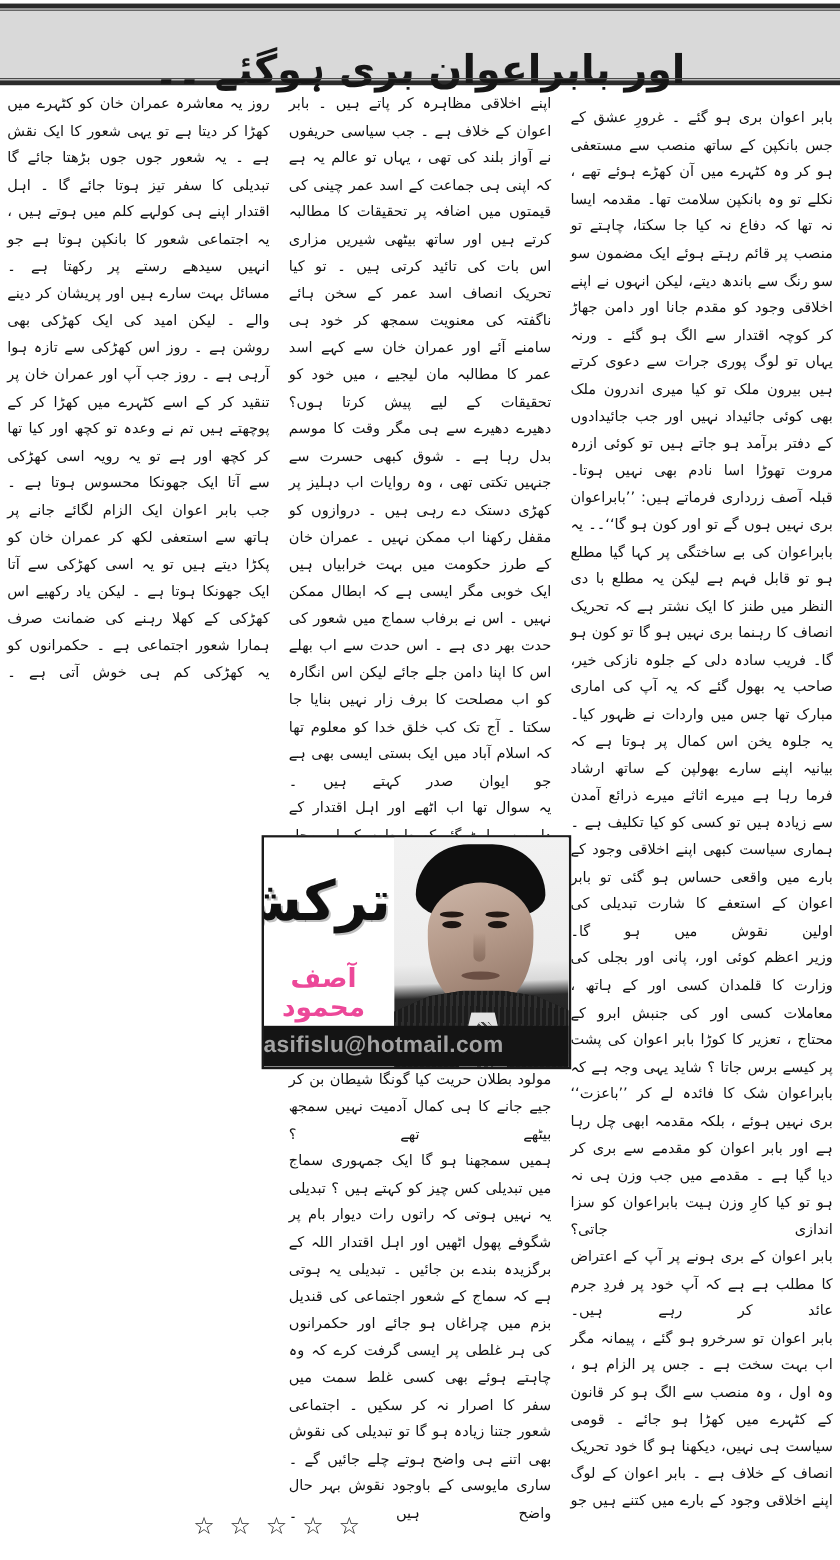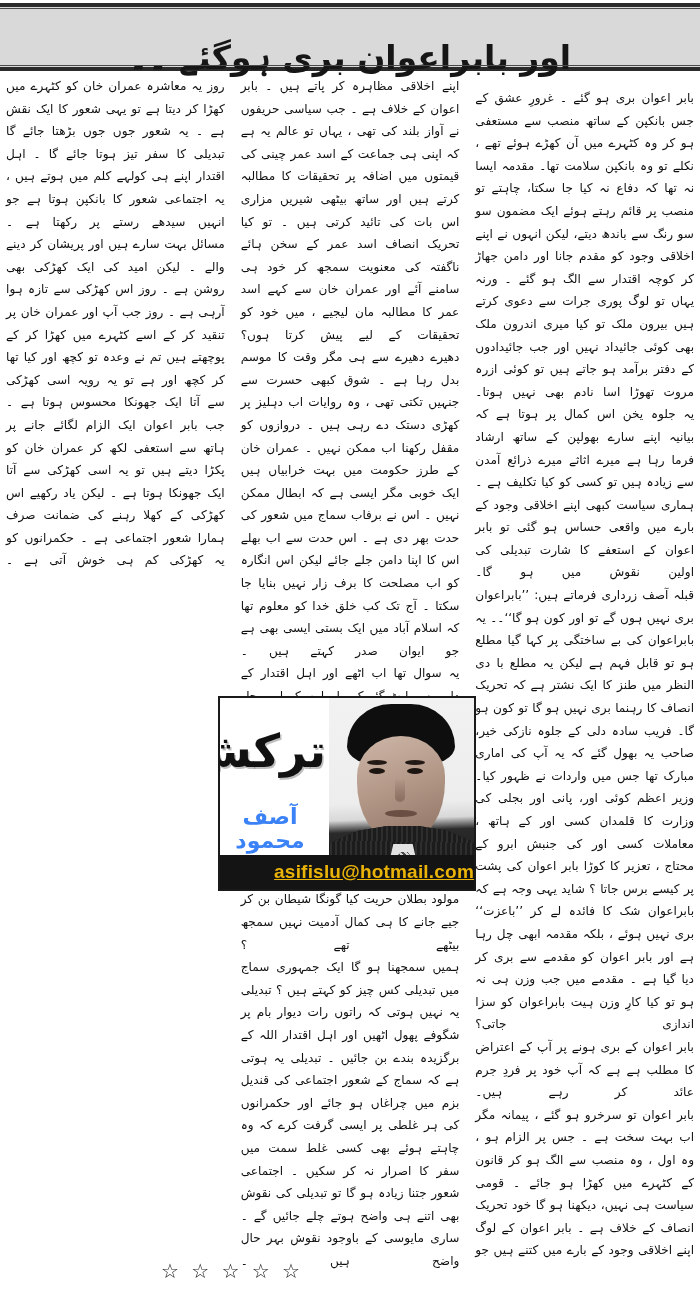--- a/index.html
+++ b/index.html
@@ -207,37 +207,36 @@
 
   
   .author-name {
     position: absolute;
     right: 152px;
     bottom: 36px;
     width: 104px;
     text-align: center;
     font-size: 22px;
     font-weight: 700;
-    color: #3b82f6;
+    color: #ec4899;
     direction: rtl;
     line-height: 1.1;
   }
 
   
   .email-bar {
     position: absolute;
     left: 0; right: 0; bottom: 0;
     height: 34px;
     background: #141414;
-    color: #eab308;
+    color: #a3a3a3;
     display: flex;
     align-items: center;
-    justify-content: flex-end;
+    justify-content: flex-start;
     direction: ltr;
-    text-decoration: underline;
   }
   .email-bar span {
     font-family: "Liberation Sans", "DejaVu Sans", sans-serif;
     font-size: 19px;
     font-weight: 700;
     letter-spacing: 0.2px;
   }
 
   
   .footer-stars {
@@ -263,22 +262,22 @@
 <div class="headline-band">
   <div class="headline-text">اور بابراعوان بری ہوگئے ۔۔</div>
 </div>
 
 <div class="article">
 
   <div class="columns" id="columns-root">
       <div style="float: left; width: 0px; height: 0px;"></div>
 
   <p>بابر اعوان بری ہو گئے ۔ غرورِ عشق کے جس بانکپن کے ساتھ منصب سے مستعفی ہو کر وہ کٹہرے میں آن کھڑے ہوئے تھے ، نکلے تو وہ بانکپن سلامت تھا۔ مقدمہ ایسا نہ تھا کہ دفاع نہ کیا جا سکتا، چاہتے تو منصب پر قائم رہتے ہوئے ایک مضمون سو سو رنگ سے باندھ دیتے، لیکن انہوں نے اپنے اخلاقی وجود کو مقدم جانا اور دامن جھاڑ کر کوچہ اقتدار سے الگ ہو گئے ۔ ورنہ یہاں تو لوگ پوری جرات سے دعوی کرتے ہیں بیرون ملک تو کیا میری اندرون ملک بھی کوئی جائیداد نہیں اور جب جائیدادوں کے دفتر برآمد ہو جاتے ہیں تو کوئی ازرہ مروت تھوڑا اسا نادم بھی نہیں ہوتا۔</p>
+      <p>قبلہ آصف زرداری فرماتے ہیں: ’’بابراعوان بری نہیں ہوں گے تو اور کون ہو گا‘‘۔۔ یہ بابراعوان کی بے ساختگی پر کہا گیا مطلع ہو تو قابل فہم ہے لیکن یہ مطلع با دی النظر میں طنز کا ایک نشتر ہے کہ تحریک انصاف کا رہنما بری نہیں ہو گا تو کون ہو گا۔ فریب سادہ دلی کے جلوہ نازکی خیر، صاحب یہ بھول گئے کہ یہ آپ کی اماری مبارک تھا جس میں واردات نے ظہور کیا۔</p>
       <p>یہ جلوہ یخن اس کمال پر ہوتا ہے کہ بیانیہ اپنے سارے بھولپن کے ساتھ ارشاد فرما رہا ہے میرے اثاثے میرے ذرائع آمدن سے زیادہ ہیں تو کسی کو کیا تکلیف ہے ۔ ہماری سیاست کبھی اپنے اخلاقی وجود کے بارے میں واقعی حساس ہو گئی تو بابر اعوان کے استعفے کا شارت تبدیلی کی اولین نقوش میں ہو گا۔</p>
-      <p>قبلہ آصف زرداری فرماتے ہیں: ’’بابراعوان بری نہیں ہوں گے تو اور کون ہو گا‘‘۔۔ یہ بابراعوان کی بے ساختگی پر کہا گیا مطلع ہو تو قابل فہم ہے لیکن یہ مطلع با دی النظر میں طنز کا ایک نشتر ہے کہ تحریک انصاف کا رہنما بری نہیں ہو گا تو کون ہو گا۔ فریب سادہ دلی کے جلوہ نازکی خیر، صاحب یہ بھول گئے کہ یہ آپ کی اماری مبارک تھا جس میں واردات نے ظہور کیا۔</p>
       <p>وزیر اعظم کوئی اور، پانی اور بجلی کی وزارت کا قلمدان کسی اور کے ہاتھ ، معاملات کسی اور کی جنبش ابرو کے محتاج ، تعزیر کا کوڑا بابر اعوان کی پشت پر کیسے برس جاتا ؟ شاید یہی وجہ ہے کہ بابراعوان شک کا فائدہ لے کر ’’باعزت‘‘ بری نہیں ہوئے ، بلکہ مقدمہ ابھی چل رہا ہے اور بابر اعوان کو مقدمے سے بری کر دیا گیا ہے ۔ مقدمے میں جب وزن ہی نہ ہو تو کیا کارِ وزن ہیت بابراعوان کو سزا اندازی جاتی؟</p>
       <p>بابر اعوان کے بری ہونے پر آپ کے اعتراض کا مطلب ہے ہے کہ آپ خود پر فردِ جرم عائد کر رہے ہیں۔</p>
       <p>بابر اعوان تو سرخرو ہو گئے ، پیمانہ مگر اب بہت سخت ہے ۔ جس پر الزام ہو ، وہ اول ، وہ منصب سے الگ ہو کر قانون کے کٹہرے میں کھڑا ہو جائے ۔ قومی سیاست ہی نہیں، دیکھنا ہو گا خود تحریک انصاف کے خلاف ہے ۔ بابر اعوان کے لوگ اپنے اخلاقی وجود کے بارے میں کتنے ہیں جو اپنے اخلاقی مظاہرہ کر پاتے ہیں ۔ بابر اعوان کے خلاف ہے ۔ جب سیاسی حریفوں نے آواز بلند کی تھی ، یہاں تو عالم یہ ہے کہ اپنی ہی جماعت کے اسد عمر چینی کی قیمتوں میں اضافہ پر تحقیقات کا مطالبہ کرتے ہیں اور ساتھ بیٹھی شیریں مزاری اس بات کی تائید کرتی ہیں ۔ تو کیا تحریک انصاف اسد عمر کے سخن ہائے ناگفتہ کی معنویت سمجھ کر خود ہی سامنے آئے اور عمران خان سے کہے اسد عمر کا مطالبہ مان لیجیے ، میں خود کو تحقیقات کے لیے پیش کرتا ہوں؟</p>
       <p>دھیرے دھیرے سے ہی مگر وقت کا موسم بدل رہا ہے ۔ شوق کبھی حسرت سے جنہیں تکتی تھی ، وہ روایات اب دہلیز پر کھڑی دستک دے رہی ہیں ۔ دروازوں کو مقفل رکھنا اب ممکن نہیں ۔ عمران خان کے طرز حکومت میں بہت خرابیاں ہیں ایک خوبی مگر ایسی ہے کہ ابطال ممکن نہیں ۔ اس نے برفاب سماج میں شعور کی حدت بھر دی ہے ۔ اس حدت سے اب بھلے اس کا اپنا دامن جلے جائے لیکن اس انگارہ کو اب مصلحت کا برف زار نہیں بنایا جا سکتا ۔ آج تک کب خلق خدا کو معلوم تھا کہ اسلام آباد میں ایک بستی ایسی بھی ہے جو ایوان صدر کہتے ہیں ۔</p>
       <p>یہ سوال تھا اب اٹھے اور اہل اقتدار کے دامن سے لپٹ گئے کہ طوطوں کے لیے محل لاکھ کے پنجرے ہیں ؟ سوالات میں شعور کی تمازت اتنی زیادہ تھی کہ سارے ٹینڈر منسوخ کرنا پڑے ۔ ورنہ کوئی زمانہ تھا کہ جب یہ طوطے اٹھا لائے گئے ہوں گے ، پنجرے بنے ہوں گے اور غلام گردشوں کو سجایا گیا ہو گا ۔</p>
       <p>اضطراب میں بے خود ناقدین کی ترک تازیاں بجا لیکن عمران نہیں تھا تو یہ نو مولود بطلان حریت کیا گونگا شیطان بن کر جیے جانے کا ہی کمال آدمیت نہیں سمجھ بیٹھے تھے ؟</p>
       <p>ہمیں سمجھنا ہو گا ایک جمہوری سماج میں تبدیلی کس چیز کو کہتے ہیں ؟ تبدیلی یہ نہیں ہوتی کہ راتوں رات دیوار بام پر شگوفے پھول اٹھیں اور اہل اقتدار اللہ کے برگزیدہ بندے بن جائیں ۔ تبدیلی یہ ہوتی ہے کہ سماج کے شعور اجتماعی کی قندیل بزم میں چراغاں ہو جائے اور حکمرانوں کی ہر غلطی پر ایسی گرفت کرے کہ وہ چاہتے ہوئے بھی کسی غلط سمت میں سفر کا اصرار نہ کر سکیں ۔ اجتماعی شعور جتنا زیادہ ہو گا تو تبدیلی کی نقوش بھی اتنے ہی واضح ہوتے چلے جائیں گے ۔ ساری مایوسی کے باوجود نقوش بہر حال واضح ہیں ۔</p>
       <p>روز یہ معاشرہ عمران خان کو کٹہرے میں کھڑا کر دیتا ہے تو یہی شعور کا ایک نقش ہے ۔ یہ شعور جوں جوں بڑھتا جائے گا تبدیلی کا سفر تیز ہوتا جائے گا ۔ اہل اقتدار اپنے ہی کولہے کلم میں ہوتے ہیں ، یہ اجتماعی شعور کا بانکپن ہوتا ہے جو انہیں سیدھے رستے پر رکھتا ہے ۔</p>
       <p>مسائل بہت سارے ہیں اور پریشان کر دینے والے ۔ لیکن امید کی ایک کھڑکی بھی روشن ہے ۔ روز اس کھڑکی سے تازہ ہوا آرہی ہے ۔ روز جب آپ اور عمران خان پر تنقید کر کے اسے کٹہرے میں کھڑا کر کے پوچھتے ہیں تم نے وعدہ تو کچھ اور کیا تھا کر کچھ اور ہے تو یہ رویہ اسی کھڑکی سے آتا ایک جھونکا محسوس ہوتا ہے ۔ جب بابر اعوان ایک الزام لگائے جانے پر ہاتھ سے استعفی لکھ کر عمران خان کو پکڑا دیتے ہیں تو یہ اسی کھڑکی سے آتا ایک جھونکا ہوتا ہے ۔ لیکن یاد رکھیے اس کھڑکی کے کھلا رہنے کی ضمانت صرف ہمارا شعور اجتماعی ہے ۔ حکمرانوں کو یہ کھڑکی کم ہی خوش آتی ہے ۔</p>
     </div>

